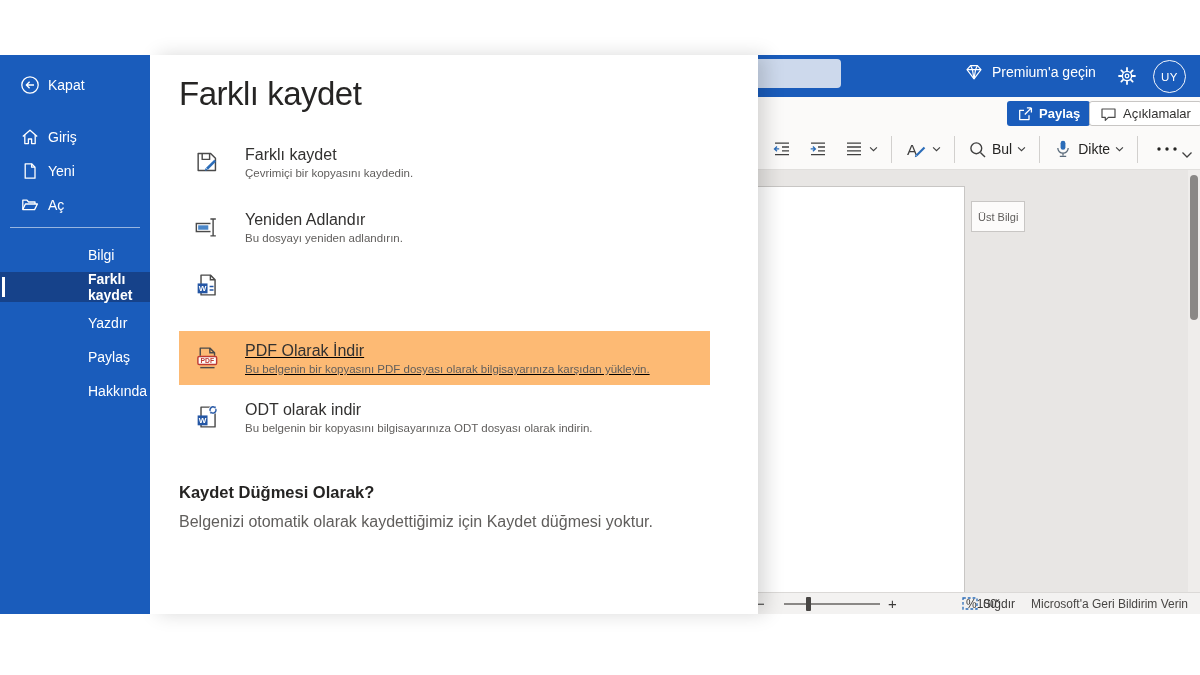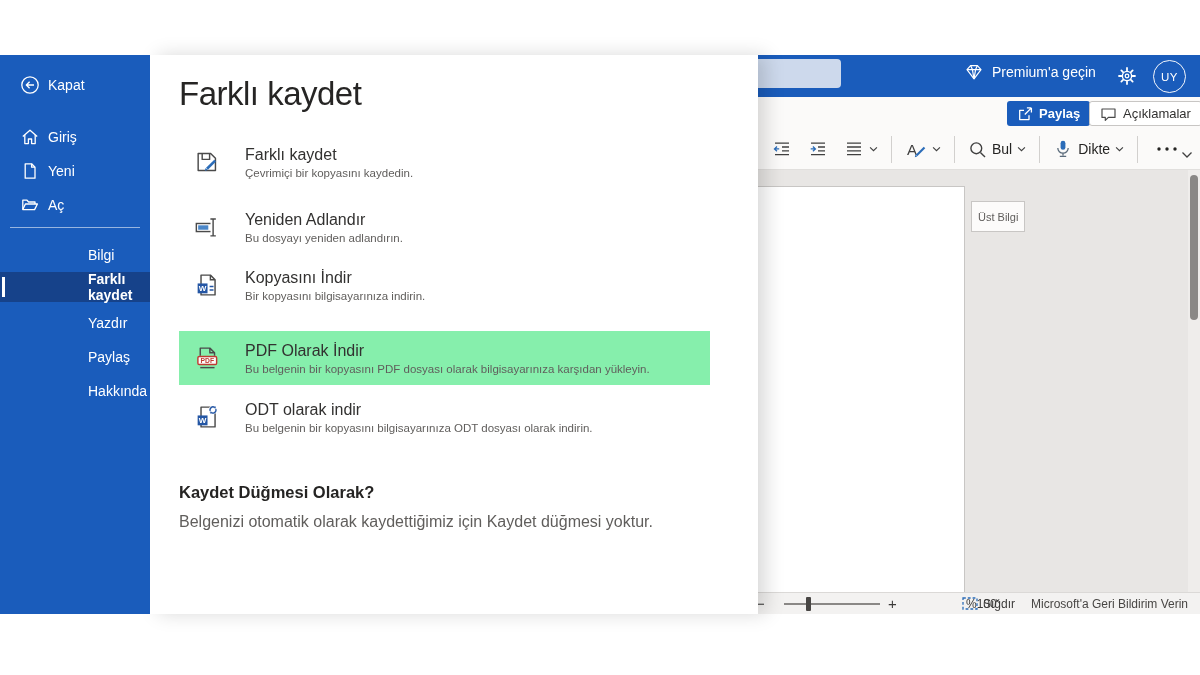--- a/index.html
+++ b/index.html
@@ -45,21 +45,21 @@
   .zoom-plus{left:888px;font-size:15px;}
   .zoom-val{left:918px;margin-left:48px;}
   .fit-icon{left:962px;}
   .fit-label{left:983px;}
   .feedback{left:1031px;color:#484644;}
 
   
   .overlay{position:absolute;left:150px;top:0;width:608px;height:559px;background:#fff;box-shadow:8px 0 18px rgba(0,0,0,.15);}
   .panel-title{position:absolute;left:29px;top:20px;font-size:33px;font-weight:400;color:#262524;letter-spacing:-.5px;}
   .mrow{position:absolute;left:29px;width:531px;height:54px;display:flex;align-items:center;padding-left:11px;box-sizing:border-box;cursor:default;}
-  .mrow.hl{background:#86efac;}
+  .mrow.hl{background:#fdba74;text-decoration:underline;}
   .mrow .ic{width:34px;display:flex;justify-content:center;margin-right:21px;}
   .mrow .title{font-size:16px;color:#323130;line-height:1.2;}
   .mrow .desc{font-size:11.5px;color:#605e5c;margin-top:3px;}
   .footer-title{position:absolute;left:29px;top:428px;font-size:16.5px;font-weight:700;color:#252423;}
   .footer-text{position:absolute;left:29px;top:458px;font-size:16px;color:#605e5c;}
 
   
   .sidebar{position:absolute;left:0;top:0;width:150px;height:559px;background:#1a5cbb;color:#fff;font-size:14px;}
   .sb-item{position:absolute;left:0;width:150px;height:24px;display:flex;align-items:center;cursor:default;}
   .sb-item .sb-ic{width:20px;margin-left:20px;margin-right:8px;display:flex;}
@@ -261,24 +261,20 @@
       <div class="mrow" style="top:203px">
         <span class="ic">
           <svg width="26" height="26" viewBox="0 0 20 20" fill="none">
             <path d="M5.4 2.4 H12.6 L16.2 6 V17.6 H5.4 Z" fill="#fff" stroke="#4a4a4a" stroke-width="1.1" stroke-linejoin="round"></path>
             <path d="M12.6 2.4 V6 H16.2" stroke="#4a4a4a" stroke-width="1.1"></path>
             <rect x="2.8" y="8.8" width="7.6" height="7.6" fill="#2456a4"></rect>
             <text x="6.6" y="14.7" font-size="6.2" font-weight="bold" fill="#fff" text-anchor="middle" font-family="Liberation Sans, DejaVu Sans, sans-serif">W</text>
             <path d="M12 11.2 H15 M12 13.8 H15" stroke="#2456a4" stroke-width="1.2"></path>
           </svg>
         </span>
-        <span>
-          <div class="title">Kopyasını İndir</div>
-          <div class="desc">Bir kopyasını bilgisayarınıza indirin.</div>
-        </span>
       </div>
 
       <div class="mrow hl" style="top:276px">
         <span class="ic">
           <svg width="26" height="26" viewBox="0 0 20 20" fill="none">
             <path d="M4.8 8.2 V2.4 H12.2 L15.8 6 V8.2" stroke="#4a4a4a" stroke-width="1.1" stroke-linejoin="round"></path>
             <path d="M12.2 2.4 V6 H15.8" stroke="#4a4a4a" stroke-width="1.1"></path>
             <rect x="3" y="8.8" width="14.4" height="6.2" rx="1" fill="#fdfcfb" stroke="#bf3a32" stroke-width="1.1"></rect>
             <text x="10.2" y="13.6" font-size="5.2" font-weight="bold" fill="#bf3a32" text-anchor="middle" font-family="Liberation Sans, DejaVu Sans, sans-serif">PDF</text>
             <path d="M4.8 17.4 H15.8" stroke="#4a4a4a" stroke-width="1.1"></path>

